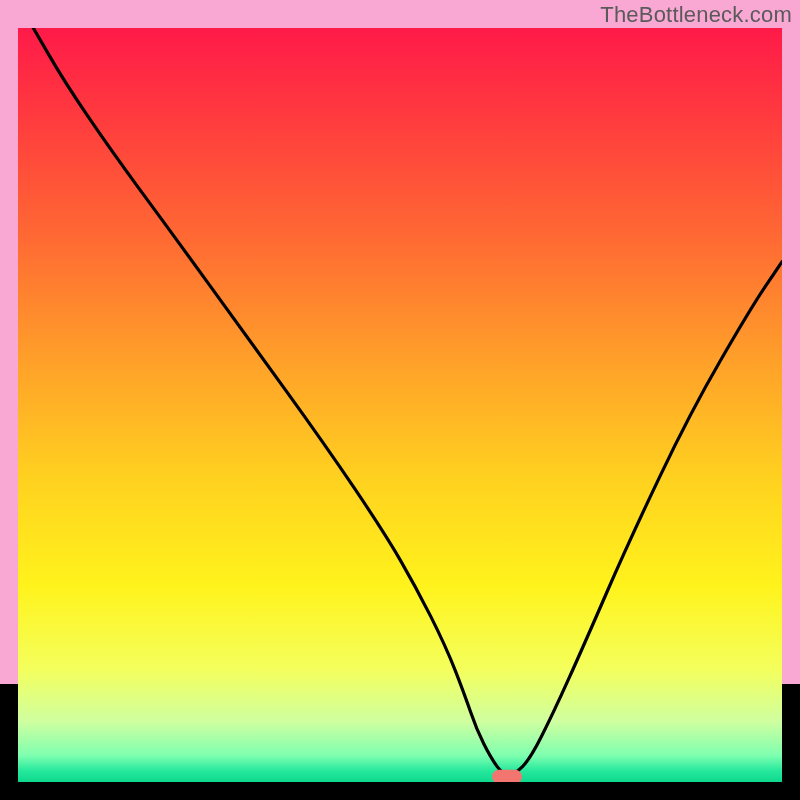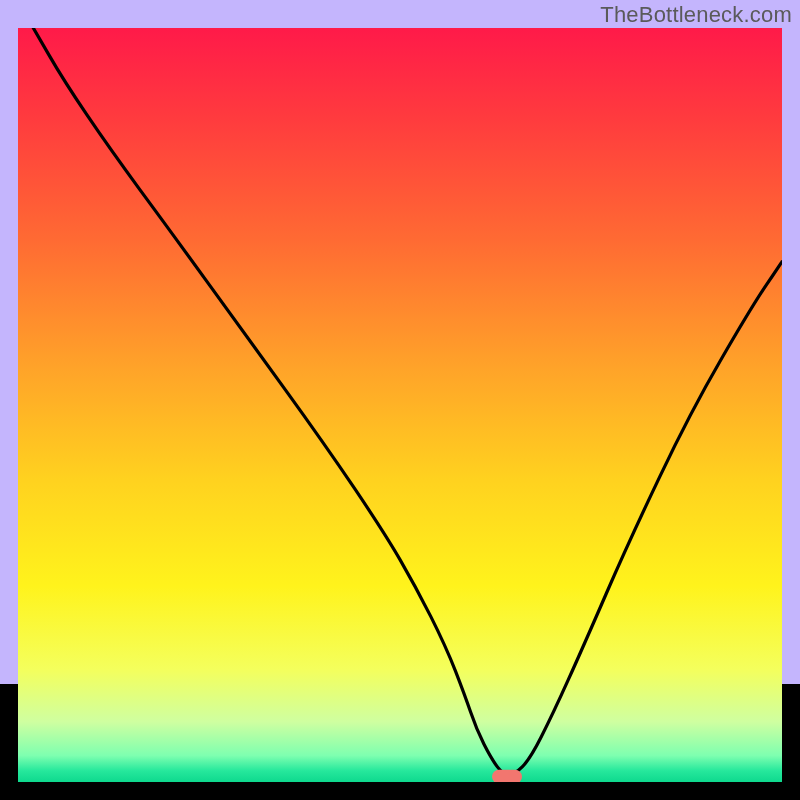--- a/index.html
+++ b/index.html
@@ -8,21 +8,21 @@
     width: 800px;
     height: 800px;
     background: #000;
     font-family: Arial, Helvetica, sans-serif;
     overflow: hidden;
   }
   .frame {
     position: relative;
     width: 800px;
     height: 684px;
-    background: #c4b5fd;
+    background: #f9a8d4;
   }
   .watermark {
     position: absolute;
     top: 2px;
     right: 8px;
     color: #5a5a5a;
     font-size: 22px;
     font-weight: 500;
     letter-spacing: 0.2px;
     z-index: 20;

